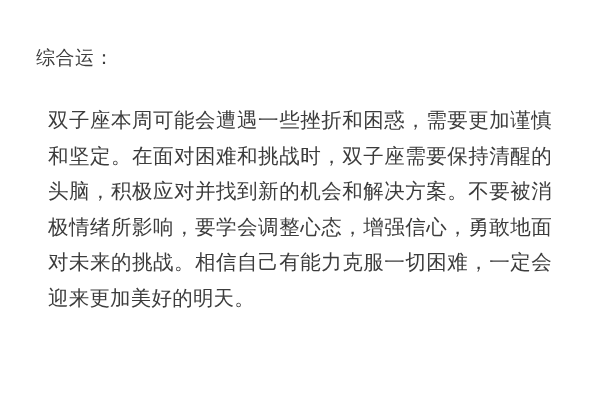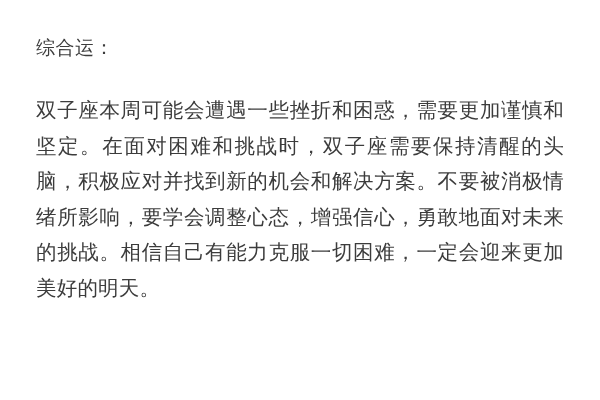--- a/index.html
+++ b/index.html
@@ -10,38 +10,38 @@
     width: 600px;
     height: 400px;
     background: #ffffff;
     font-family: "Liberation Sans", "DejaVu Sans", sans-serif;
     overflow: hidden;
   }
   .page {
     width: 600px;
     height: 372px;
     box-sizing: border-box;
-    padding: 34px 36px 0 36px;
+    padding: 44px 36px 0 36px;
     background: #ffffff;
     position: relative;
   }
   .heading {
     font-size: 19px;
     line-height: 28px;
     color: #3c3c3c;
     letter-spacing: 0.5px;
     margin: 0 0 30px 0;
     white-space: pre-wrap;
   }
   .body-text {
     font-size: 20.5px;
     line-height: 35.5px;
     color: #3c3c3c;
     letter-spacing: 0.2px;
-    margin: 0;
+    margin: 12px;
     text-align: justify;
     text-justify: inter-character;
     white-space: pre-wrap;
   }
 </style>
 </head>
 <body>
 
 <div class="page">
   <p class="heading">综合运：</p>

